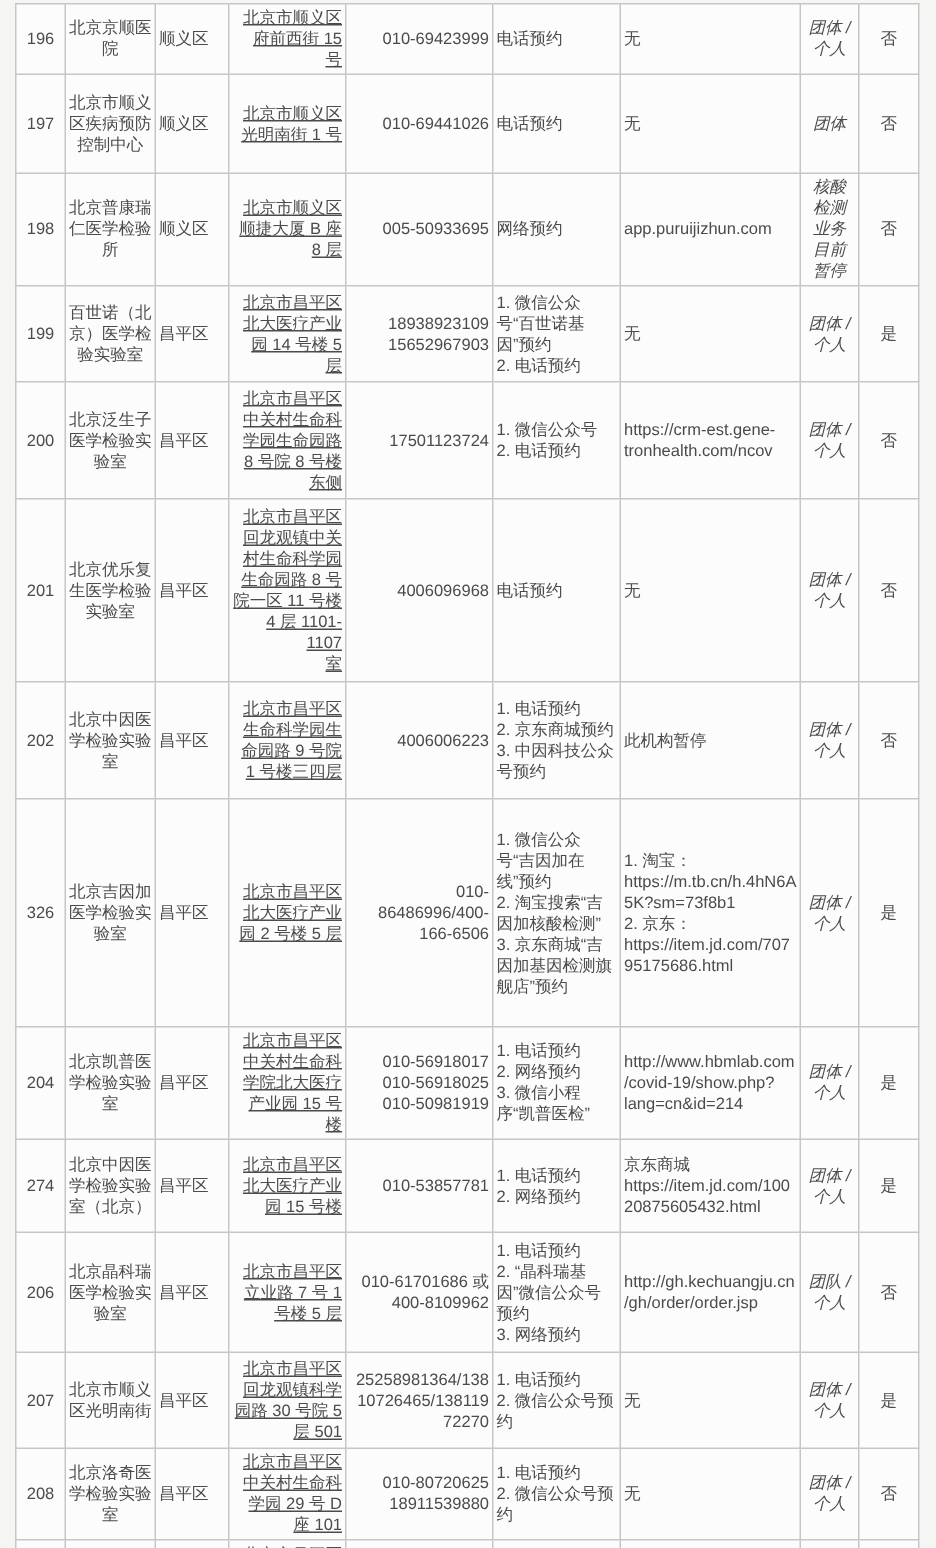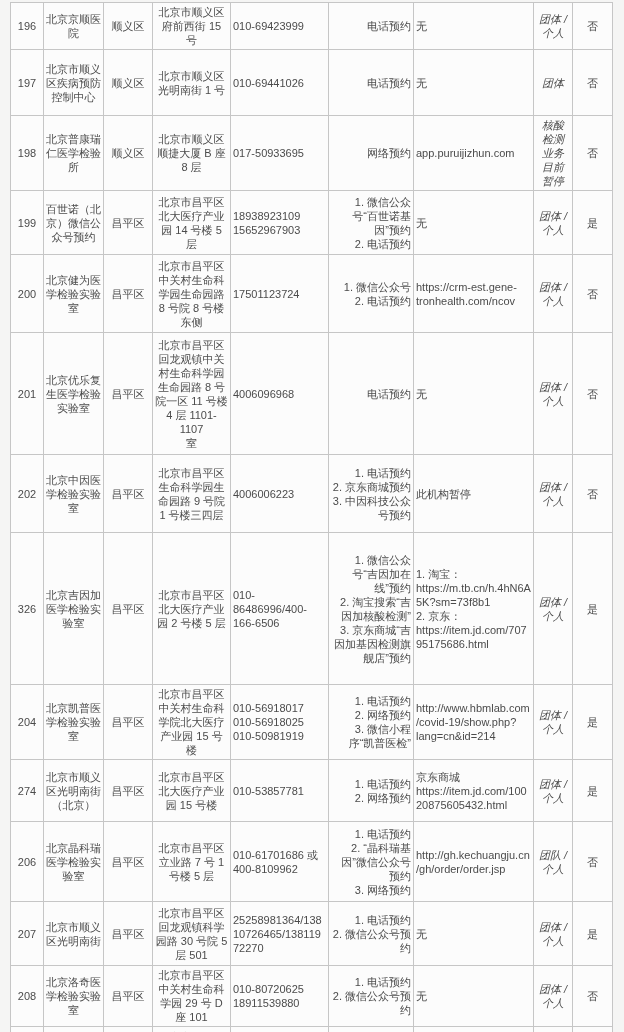--- a/index.html
+++ b/index.html
@@ -30,24 +30,24 @@
     font-size: 11px;
     line-height: 14px;
     padding: 2px 2px;
     vertical-align: middle;
     white-space: pre-line;
     overflow-wrap: break-word;
     background: #fcfcfc;
   }
   td.c-num     { text-align: center; margin-left: 48px; }
   td.c-name    { text-align: center; }
-  td.c-district{ text-align: center; }
-  td.c-address { text-align: center; }
-  td.c-phone   { text-align: left; }
-  td.c-booking { text-align: right; border-radius: 12px; }
+  td.c-district{ }
+  td.c-address { text-align: right; text-decoration: underline; }
+  td.c-phone   { text-align: right; }
+  td.c-booking { text-align: left; border-radius: 12px; }
   td.c-url     { text-align: left; }
   td.c-group   { text-align: center; font-style: italic; }
   td.c-test    { text-align: center; }
 </style>
 </head>
 <body>
 
 <div id="screen">
   <table class="inst">
     <colgroup>
@@ -83,47 +83,47 @@
           <td class="c-booking">电话预约</td>
           <td class="c-url">无</td>
           <td class="c-group">团体</td>
           <td class="c-test">否</td>
         </tr>
         <tr style="height: 75px;">
           <td class="c-num">198</td>
           <td class="c-name">北京普康瑞仁医学检验所</td>
           <td class="c-district">顺义区</td>
           <td class="c-address">北京市顺义区顺捷大厦 B 座 8 层</td>
-          <td class="c-phone">017-50933695</td>
+          <td class="c-phone">005-50933695</td>
           <td class="c-booking">网络预约</td>
           <td class="c-url">app.puruijizhun.com</td>
           <td class="c-group">核酸
 检测
 业务
 目前
 暂停</td>
           <td class="c-test">否</td>
         </tr>
         <tr style="height: 64px;">
           <td class="c-num">199</td>
-          <td class="c-name">百世诺（北京）微信公众号预约</td>
+          <td class="c-name">百世诺（北京）医学检验实验室</td>
           <td class="c-district">昌平区</td>
           <td class="c-address">北京市昌平区北大医疗产业园 14 号楼 5 层</td>
           <td class="c-phone">18938923109
 15652967903</td>
           <td class="c-booking">1. 微信公众号“百世诺基因”预约
 2. 电话预约</td>
           <td class="c-url">无</td>
           <td class="c-group">团体 /
 个人</td>
           <td class="c-test">是</td>
         </tr>
         <tr style="height: 78px;">
           <td class="c-num">200</td>
-          <td class="c-name">北京健为医学检验实验室</td>
+          <td class="c-name">北京泛生子医学检验实验室</td>
           <td class="c-district">昌平区</td>
           <td class="c-address">北京市昌平区中关村生命科学园生命园路 8 号院 8 号楼东侧</td>
           <td class="c-phone">17501123724</td>
           <td class="c-booking">1. 微信公众号
 2. 电话预约</td>
           <td class="c-url">https://crm-est.gene-tronhealth.com/ncov</td>
           <td class="c-group">团体 /
 个人</td>
           <td class="c-test">否</td>
         </tr>
@@ -182,21 +182,21 @@
           <td class="c-booking">1. 电话预约
 2. 网络预约
 3. 微信小程序“凯普医检”</td>
           <td class="c-url">http://www.hbmlab.com/covid-19/show.php?lang=cn&amp;id=214</td>
           <td class="c-group">团体 /
 个人</td>
           <td class="c-test">是</td>
         </tr>
         <tr style="height: 62px;">
           <td class="c-num">274</td>
-          <td class="c-name">北京市顺义区光明南街（北京）</td>
+          <td class="c-name">北京中因医学检验实验室（北京）</td>
           <td class="c-district">昌平区</td>
           <td class="c-address">北京市昌平区北大医疗产业园 15 号楼</td>
           <td class="c-phone">010-53857781</td>
           <td class="c-booking">1. 电话预约
 2. 网络预约</td>
           <td class="c-url">京东商城
 https://item.jd.com/10020875605432.html</td>
           <td class="c-group">团体 /
 个人</td>
           <td class="c-test">是</td>

